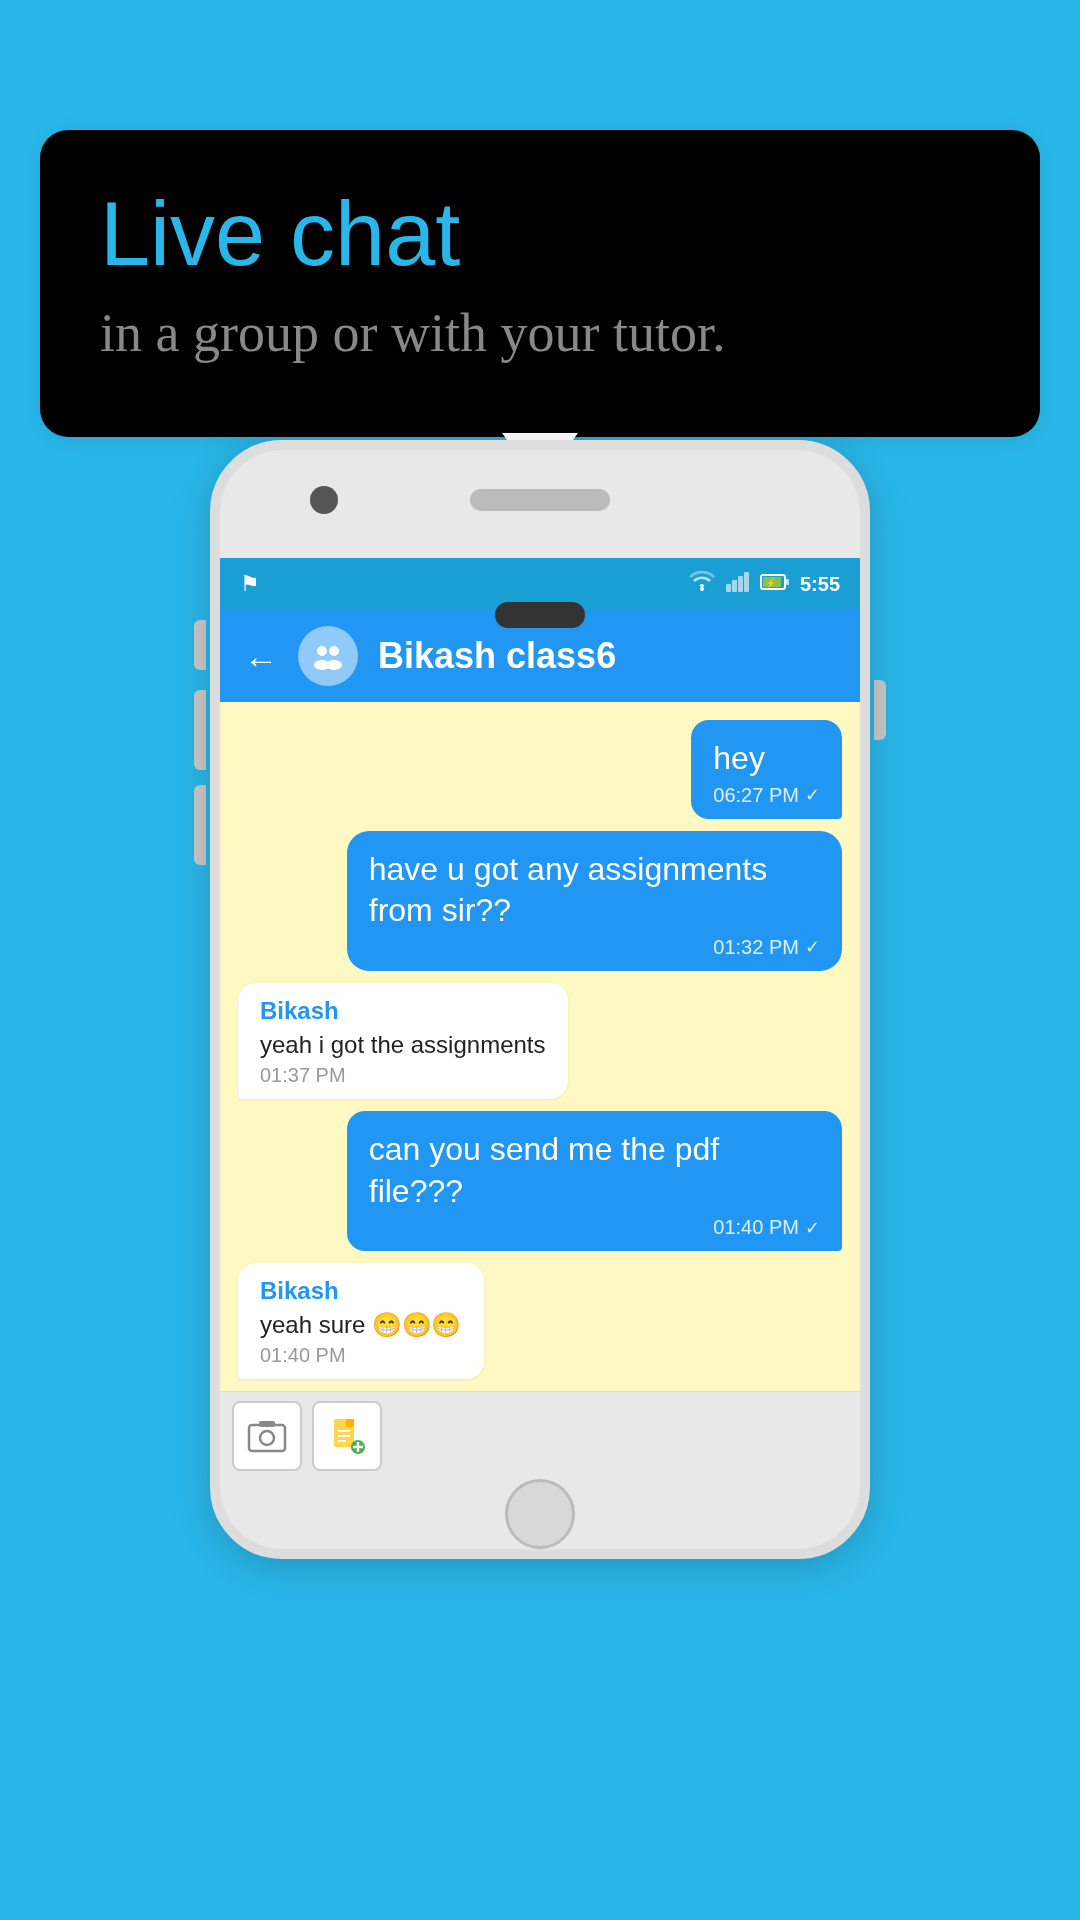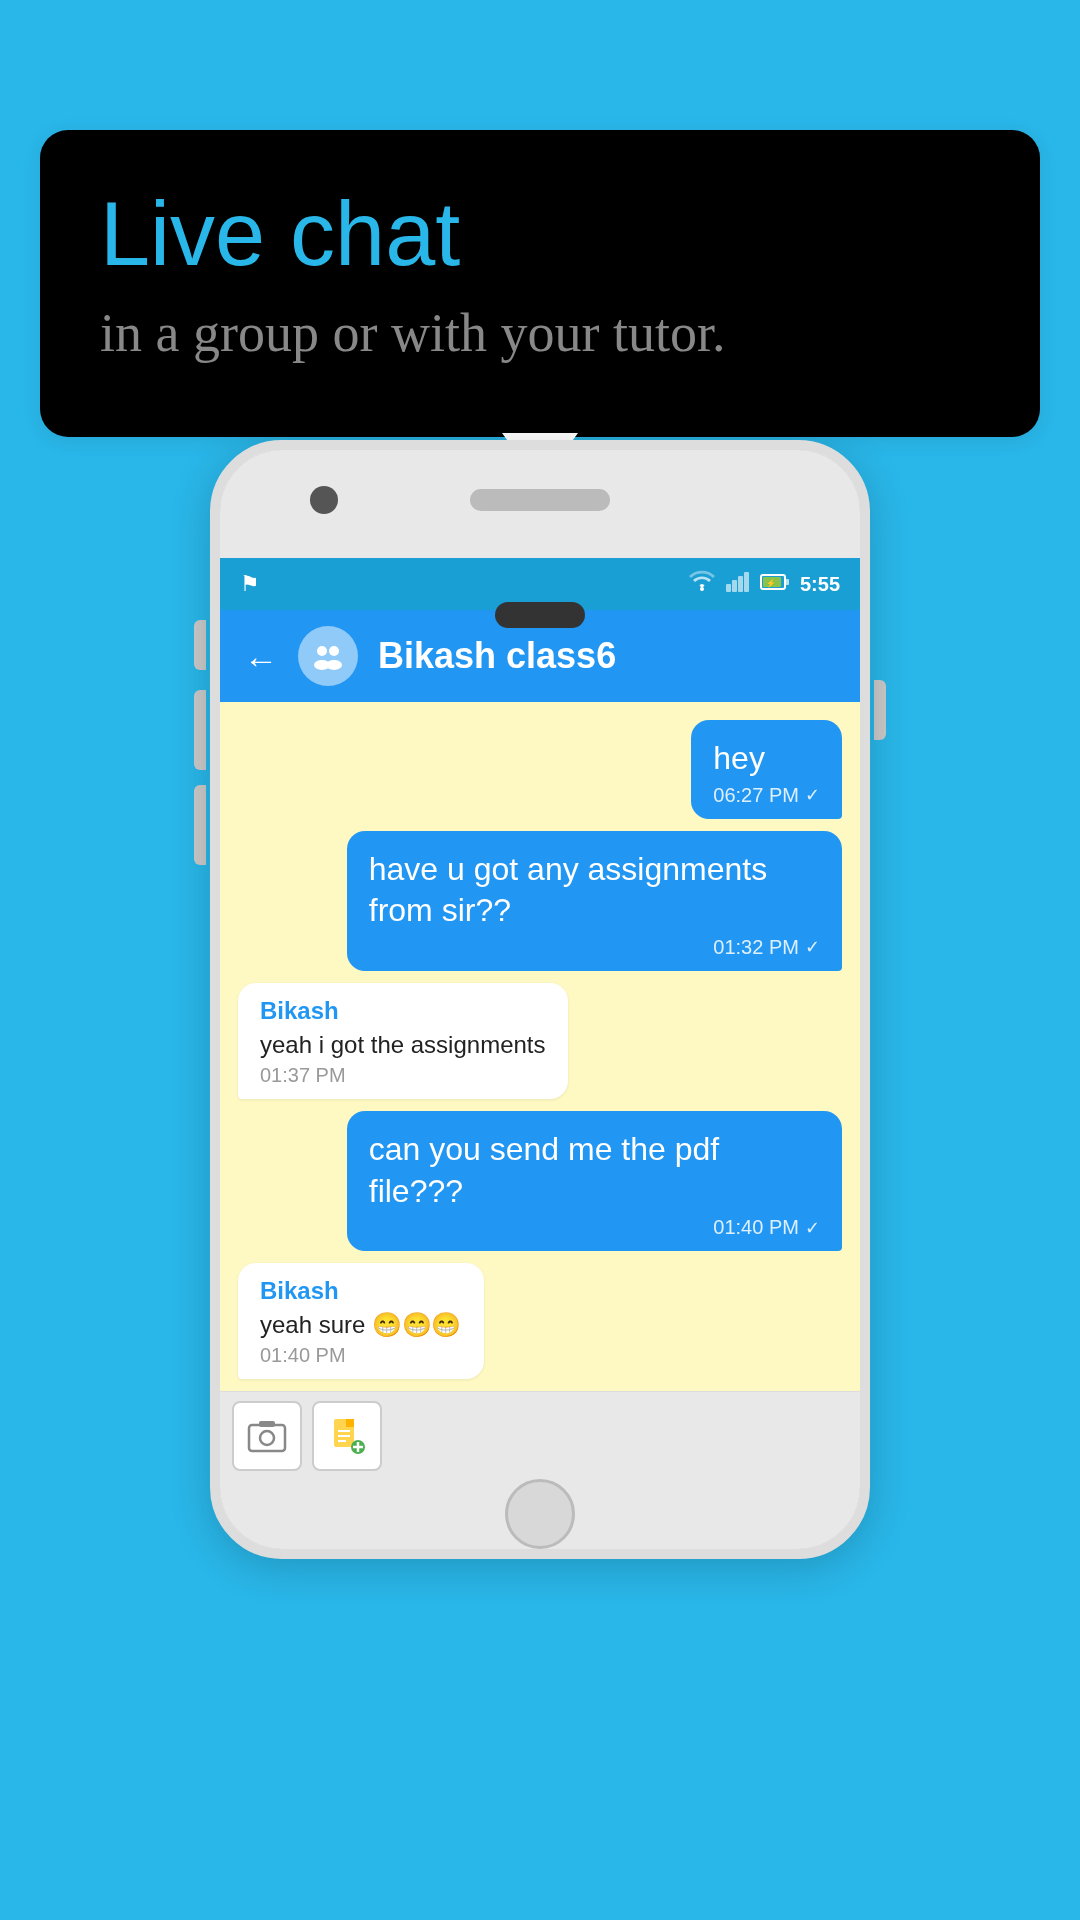--- a/index.html
+++ b/index.html
@@ -459,21 +459,21 @@
 
         <div class="msg-sent" style="align-self:flex-end;">
           <div class="msg-text">hey</div>
           <div class="msg-meta">
             <span>06:27 PM</span>
             <span class="checkmark">✓</span>
           </div>
         </div>
 
 
-        <div class="msg-sent" style="align-self:flex-end;">
+        <div class="msg-sent" style="align-self:flex-end;border-radius:22px;">
           <div class="msg-text">have u got any assignments from sir??</div>
           <div class="msg-meta">
             <span>01:32 PM</span>
             <span class="checkmark">✓</span>
           </div>
         </div>
 
         <div class="msg-received-white">
           <div class="sender-name">Bikash</div>
           <div class="msg-text">yeah i got the assignments</div>

